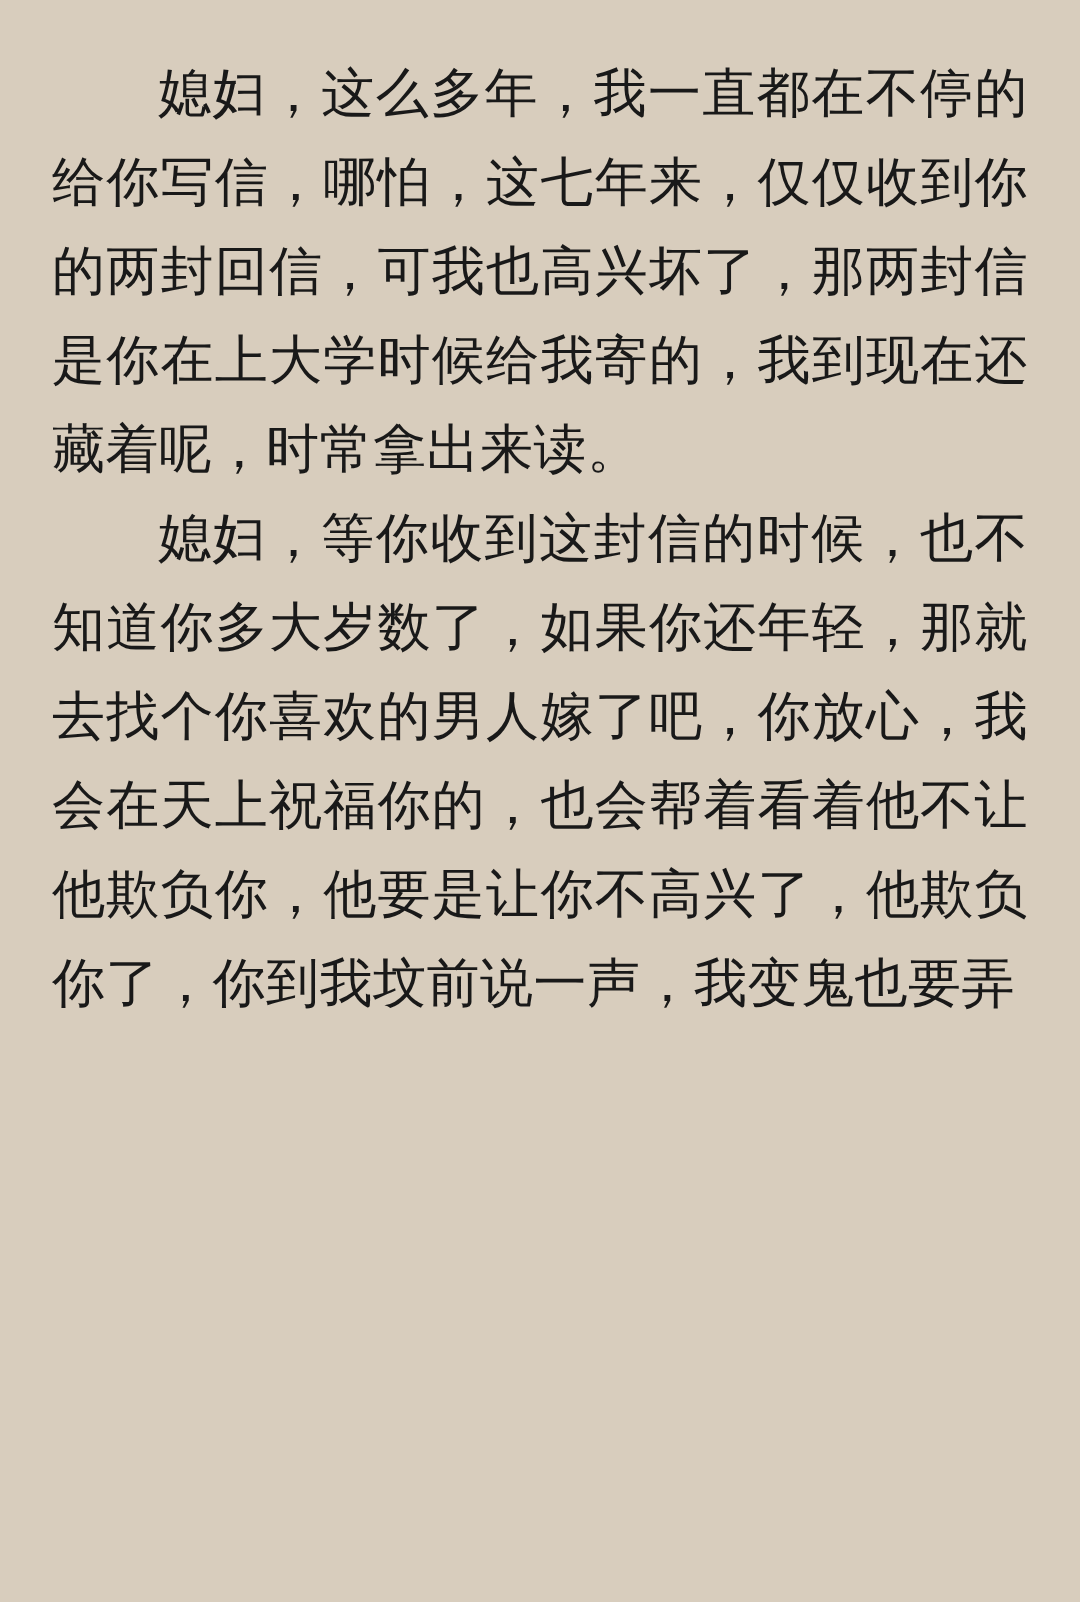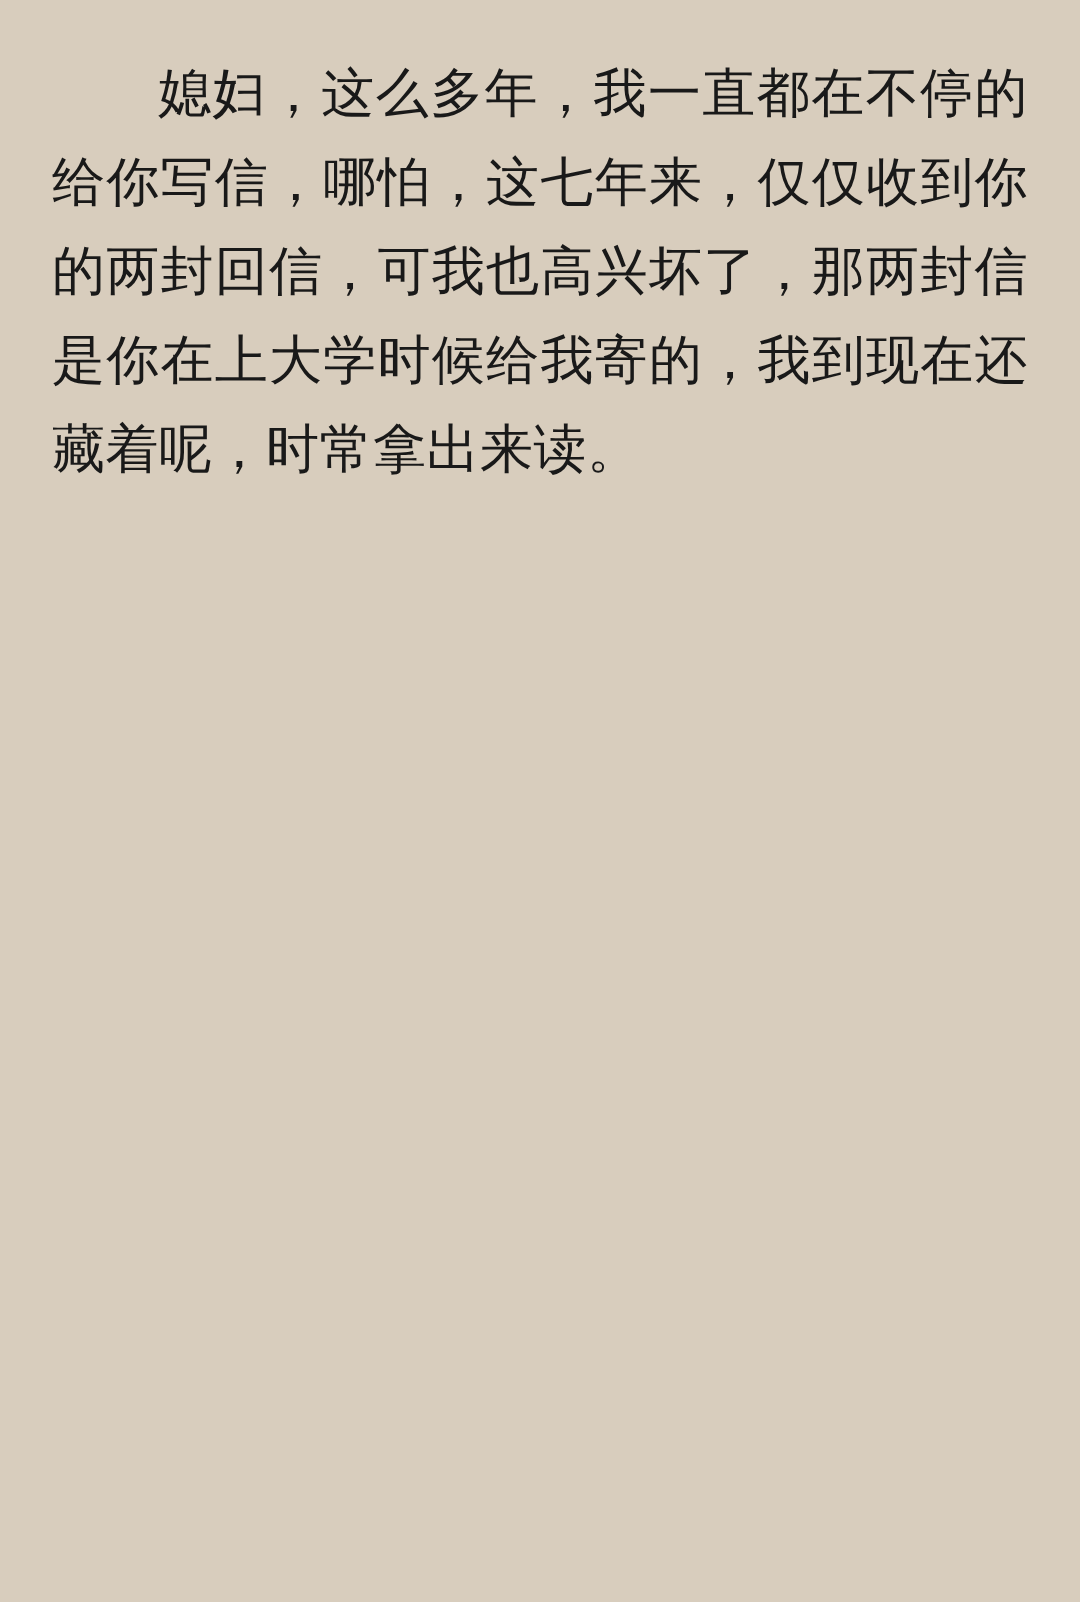--- a/index.html
+++ b/index.html
@@ -34,14 +34,15 @@
     text-indent: 2em;
     white-space: normal;
   }
 </style>
 </head>
 <body>
 
 <div class="page">
   <div class="body-text">
     <p class="para">媳妇，这么多年，我一直都在不停的给你写信，哪怕，这七年来，仅仅收到你的两封回信，可我也高兴坏了，那两封信是你在上大学时候给我寄的，我到现在还藏着呢，时常拿出来读。</p>
+    <p class="para">媳妇，等你收到这封信的时候，也不知道你多大岁数了，如果你还年轻，那就去找个你喜欢的男人嫁了吧，你放心，我会在天上祝福你的，也会帮着看着他不让他欺负你，他要是让你不高兴了，他欺负你了，你到我坟前说一声，我变鬼也要弄</p>
   </div>
 </div>
 
 </body></html>

